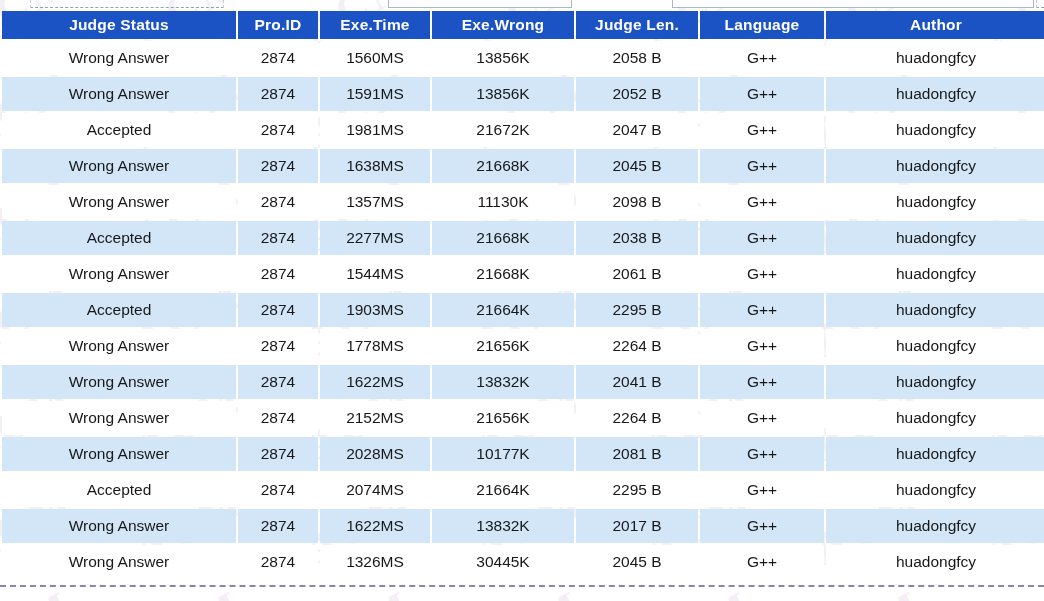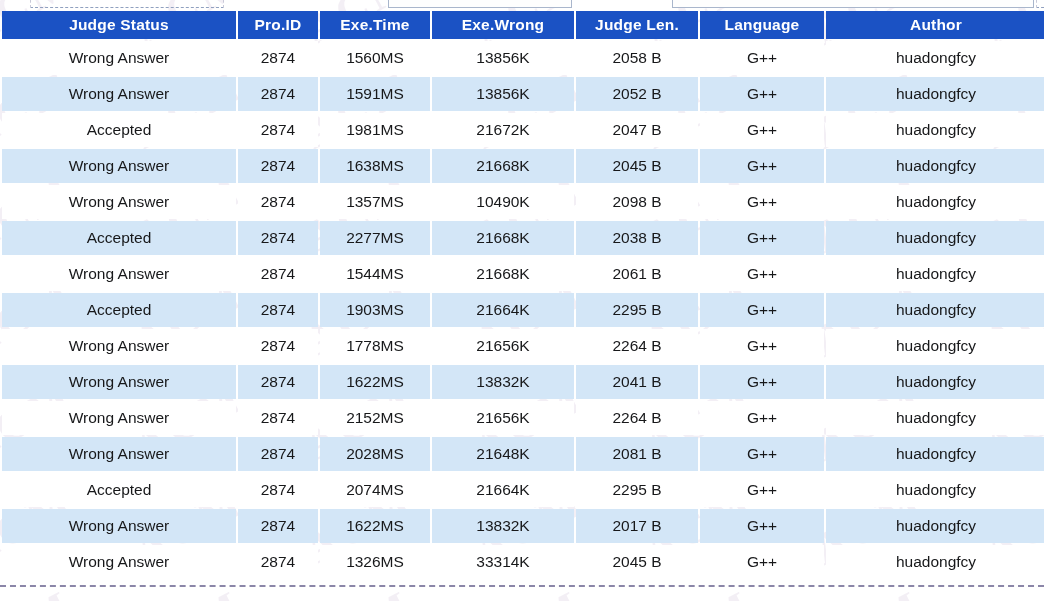--- a/index.html
+++ b/index.html
@@ -240,21 +240,21 @@
           <td>1638MS</td>
           <td>21668K</td>
           <td class="link">2045 B</td>
           <td class="lang">G++</td>
           <td class="link">huadongfcy</td>
         </tr>
         <tr class="even">
           <td class="status st-wa">Wrong Answer</td>
           <td class="link">2874</td>
           <td>1357MS</td>
-          <td>10490K</td>
+          <td>11130K</td>
           <td class="link">2098 B</td>
           <td class="lang">G++</td>
           <td class="link">huadongfcy</td>
         </tr>
         <tr class="odd">
           <td class="status st-ac">Accepted</td>
           <td class="link">2874</td>
           <td>2277MS</td>
           <td>21668K</td>
           <td class="link">2038 B</td>
@@ -303,21 +303,21 @@
           <td>2152MS</td>
           <td>21656K</td>
           <td class="link">2264 B</td>
           <td class="lang">G++</td>
           <td class="link">huadongfcy</td>
         </tr>
         <tr class="odd">
           <td class="status st-wa">Wrong Answer</td>
           <td class="link">2874</td>
           <td>2028MS</td>
-          <td>21648K</td>
+          <td>10177K</td>
           <td class="link">2081 B</td>
           <td class="lang">G++</td>
           <td class="link">huadongfcy</td>
         </tr>
         <tr class="even">
           <td class="status st-ac">Accepted</td>
           <td class="link">2874</td>
           <td>2074MS</td>
           <td>21664K</td>
           <td class="link">2295 B</td>
@@ -330,21 +330,21 @@
           <td>1622MS</td>
           <td>13832K</td>
           <td class="link">2017 B</td>
           <td class="lang">G++</td>
           <td class="link">huadongfcy</td>
         </tr>
         <tr class="even">
           <td class="status st-wa">Wrong Answer</td>
           <td class="link">2874</td>
           <td>1326MS</td>
-          <td>33314K</td>
+          <td>30445K</td>
           <td class="link">2045 B</td>
           <td class="lang">G++</td>
           <td class="link">huadongfcy</td>
         </tr>
       </tbody>
   </table>
 
   <hr class="bottom-sep">
 </div>
 

